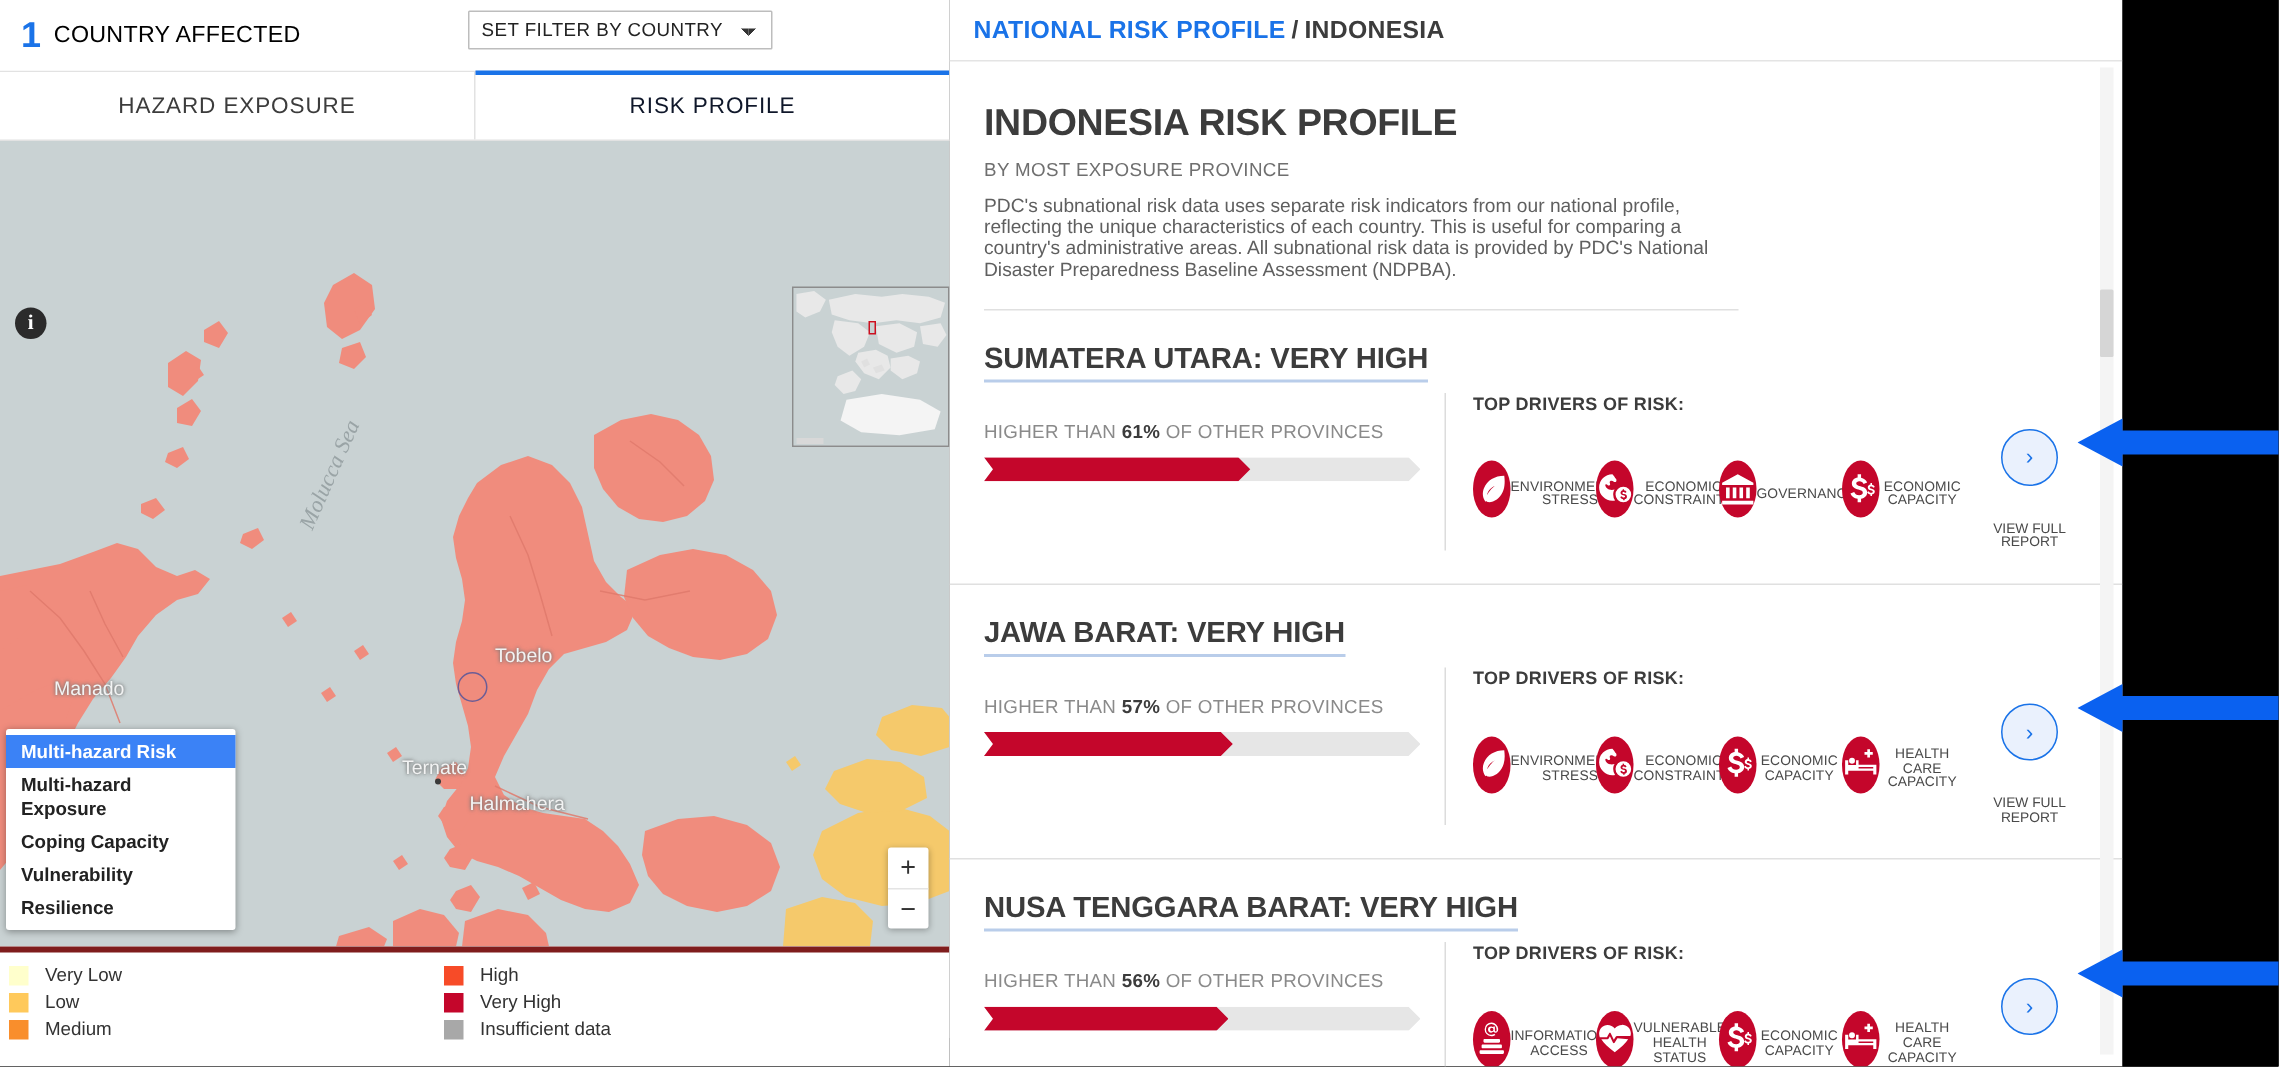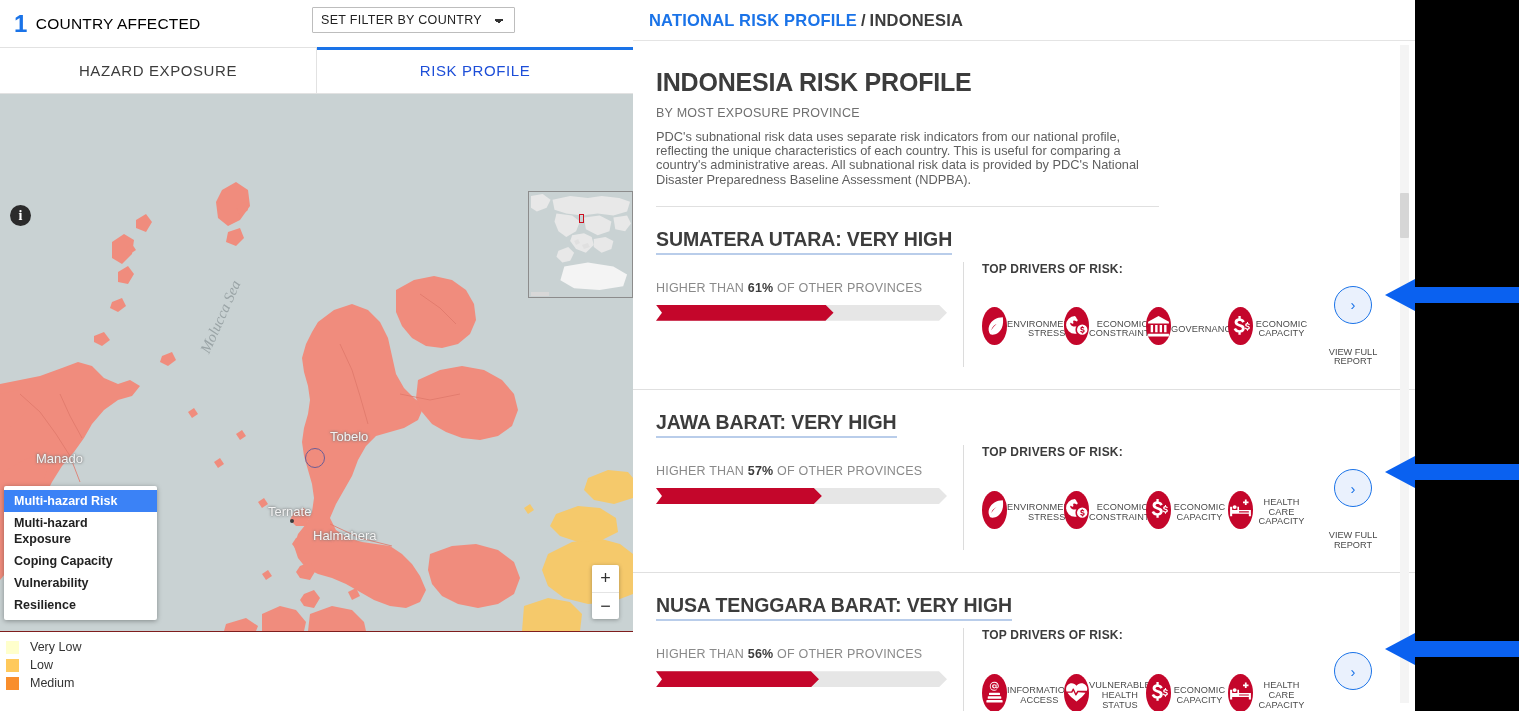--- a/index.html
+++ b/index.html
@@ -44,21 +44,21 @@
   .tabs {
     display: flex; height: 47px; border-top: 1px solid #e2e2e2;
     border-bottom: 1px solid #e2e2e2; background: #fff;
   }
   .tab {
     flex: 1; display: flex; align-items: center; justify-content: center;
     font-size: 15px; letter-spacing: .6px; color: #3c3c3c;
     cursor: pointer; position: relative;
   }
   .tab + .tab { border-left: 1px solid #e2e2e2; }
-  .tab.active { color: #1d4ed8; }
+  .tab.active { color: #0f172a; }
   .tab.active::before {
     content: ""; position: absolute; left: 0; right: 0; top: -1px;
     height: 3px; background: #1a73e8;
   }
 
   
   .map {
     position: relative; width: 633px; height: 537px;
     background: #c9d2d3; overflow: hidden;
   }
@@ -125,21 +125,21 @@
     position: absolute; width: 4px; height: 4px; border-radius: 50%;
     background: #3a3a3a; z-index: 5;
   }
   .sel-circle {
     position: absolute; width: 20px; height: 20px; border-radius: 50%;
     border: 1.6px solid #6b5d96; z-index: 5;
   }
 
   
   .legend {
-    height: 61px; background: #fff; border-top: 1px solid #7f1d1d;
+    height: 61px; background: #fff; border-top: 4px solid #7f1d1d;
     padding: 8px 0 0 0; position: relative;
   }
   .legend-col { position: absolute; top: 6px; }
   .legend-col.c1 { left: 6px; }
   .legend-col.c2 { left: 296px; }
   .legend-row {
     display: flex; align-items: center; height: 18px; margin-bottom: 0px;
   }
   .swatch {
     width: 13px; height: 13px; margin-right: 11px; flex: none;
@@ -415,20 +415,34 @@
         </div>
         <div class="legend-row">
           <span class="swatch" style="background:#ffc95b;"></span>
           <span class="legend-text">Low</span>
         </div>
         <div class="legend-row">
           <span class="swatch" style="background:#f98e2c;"></span>
           <span class="legend-text">Medium</span>
         </div>
       </div>
+      <div class="legend-col c2">
+        <div class="legend-row">
+          <span class="swatch" style="background:#f74b28;"></span>
+          <span class="legend-text">High</span>
+        </div>
+        <div class="legend-row">
+          <span class="swatch" style="background:#c4062b;"></span>
+          <span class="legend-text">Very High</span>
+        </div>
+        <div class="legend-row">
+          <span class="swatch" style="background:#a8a8a8;"></span>
+          <span class="legend-text">Insufficient data</span>
+        </div>
+      </div>
     </div>
   </div>
 
   <div class="right-panel">
 
     <div class="breadcrumb-bar">
       <span class="crumb-link">NATIONAL RISK PROFILE</span>
       <span class="crumb-sep">/</span>
       <span class="crumb-current">INDONESIA</span>
     </div>

